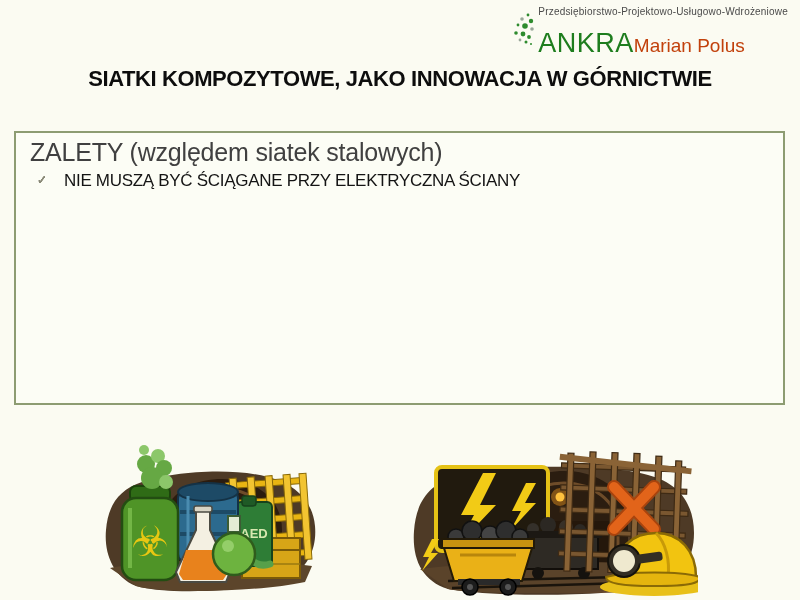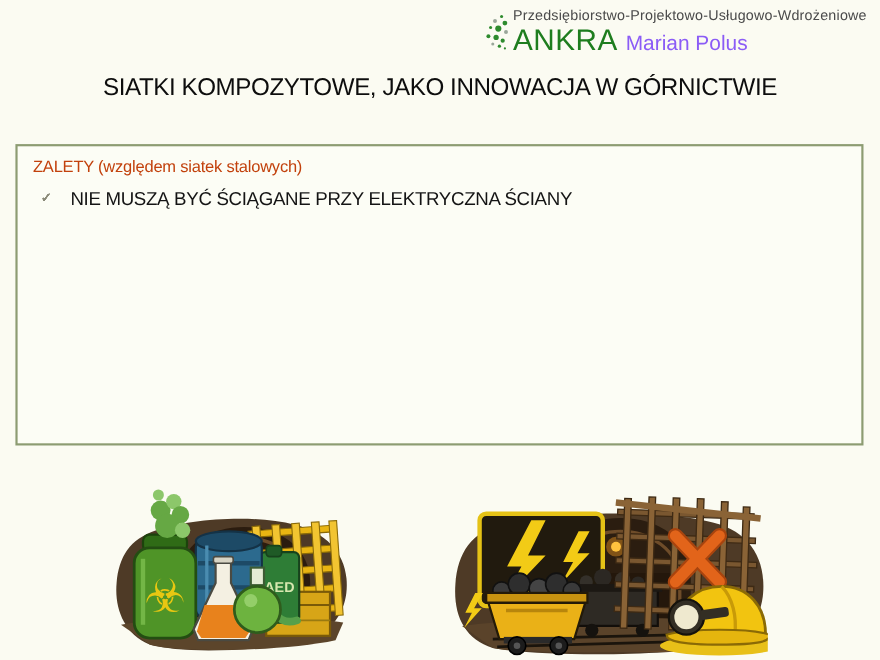--- a/index.html
+++ b/index.html
@@ -3,34 +3,34 @@
 <meta charset="utf-8">
 <style>
   html,body{margin:0;padding:0;}
   body{width:800px;height:600px;font-family:"Liberation Sans",sans-serif;}
   .slide{position:relative;width:800px;height:600px;background:#fbfbf2;overflow:hidden;}
 
   
   .logo{position:absolute;top:6px;right:12px;display:flex;align-items:flex-start;}
   .logo-dots{margin-top:4px;margin-right:2px;}
   .logo-col{display:flex;flex-direction:column;}
-  .logo-tagline{font-size:13px;color:#4a4a4a;letter-spacing:0.2px;white-space:nowrap;margin-bottom:1px;}
-  .logo-brandrow{display:flex;align-items:baseline;gap:7px;text-align:center;}
+  .logo-tagline{font-size:10px;color:#4a4a4a;letter-spacing:0.2px;white-space:nowrap;margin-bottom:12px;}
+  .logo-brandrow{display:flex;align-items:baseline;text-align:center;}
   .logo-brand{font-size:27px;line-height:28px;color:#1e7d1e;letter-spacing:0.5px;font-weight:400;}
-  .logo-owner{font-size:19px;color:#8b5cf6;font-weight:400;}
+  .logo-owner{font-size:19px;color:#c2410c;font-weight:400;}
 
   
   .title{position:absolute;top:66px;left:0;width:800px;text-align:center;
-         font-size:22px;font-weight:normal;color:#0d0d0d;letter-spacing:-0.4px;}
+         font-size:22px;font-weight:bold;color:#0d0d0d;letter-spacing:-0.4px;}
 
   
   .adv-box{position:absolute;left:14px;top:131px;width:771px;height:274px;
            box-sizing:border-box;border:2px solid #8d9c72;background:#fcfdf5;
            padding:6px 14px 0 14px;}
-  .adv-header{font-size:15px;color:#c2410c;line-height:26px;letter-spacing:-0.2px;}
+  .adv-header{font-size:25px;color:#404040;line-height:26px;letter-spacing:-0.2px;}
   .adv-list{list-style:none;margin:2px 0 0 0;padding:0;}
   .adv-list li{position:relative;padding-left:34px;font-size:17px;line-height:27px;
                color:#141414;letter-spacing:-0.3px;max-width:706px;}
   .adv-check{position:absolute;left:7px;top:0;font-size:12px;color:#8a8a78;}
 
   
   .illu-left{position:absolute;left:100px;top:434px;}
   .illu-right{position:absolute;left:408px;top:431px;}
 </style>
 </head>

